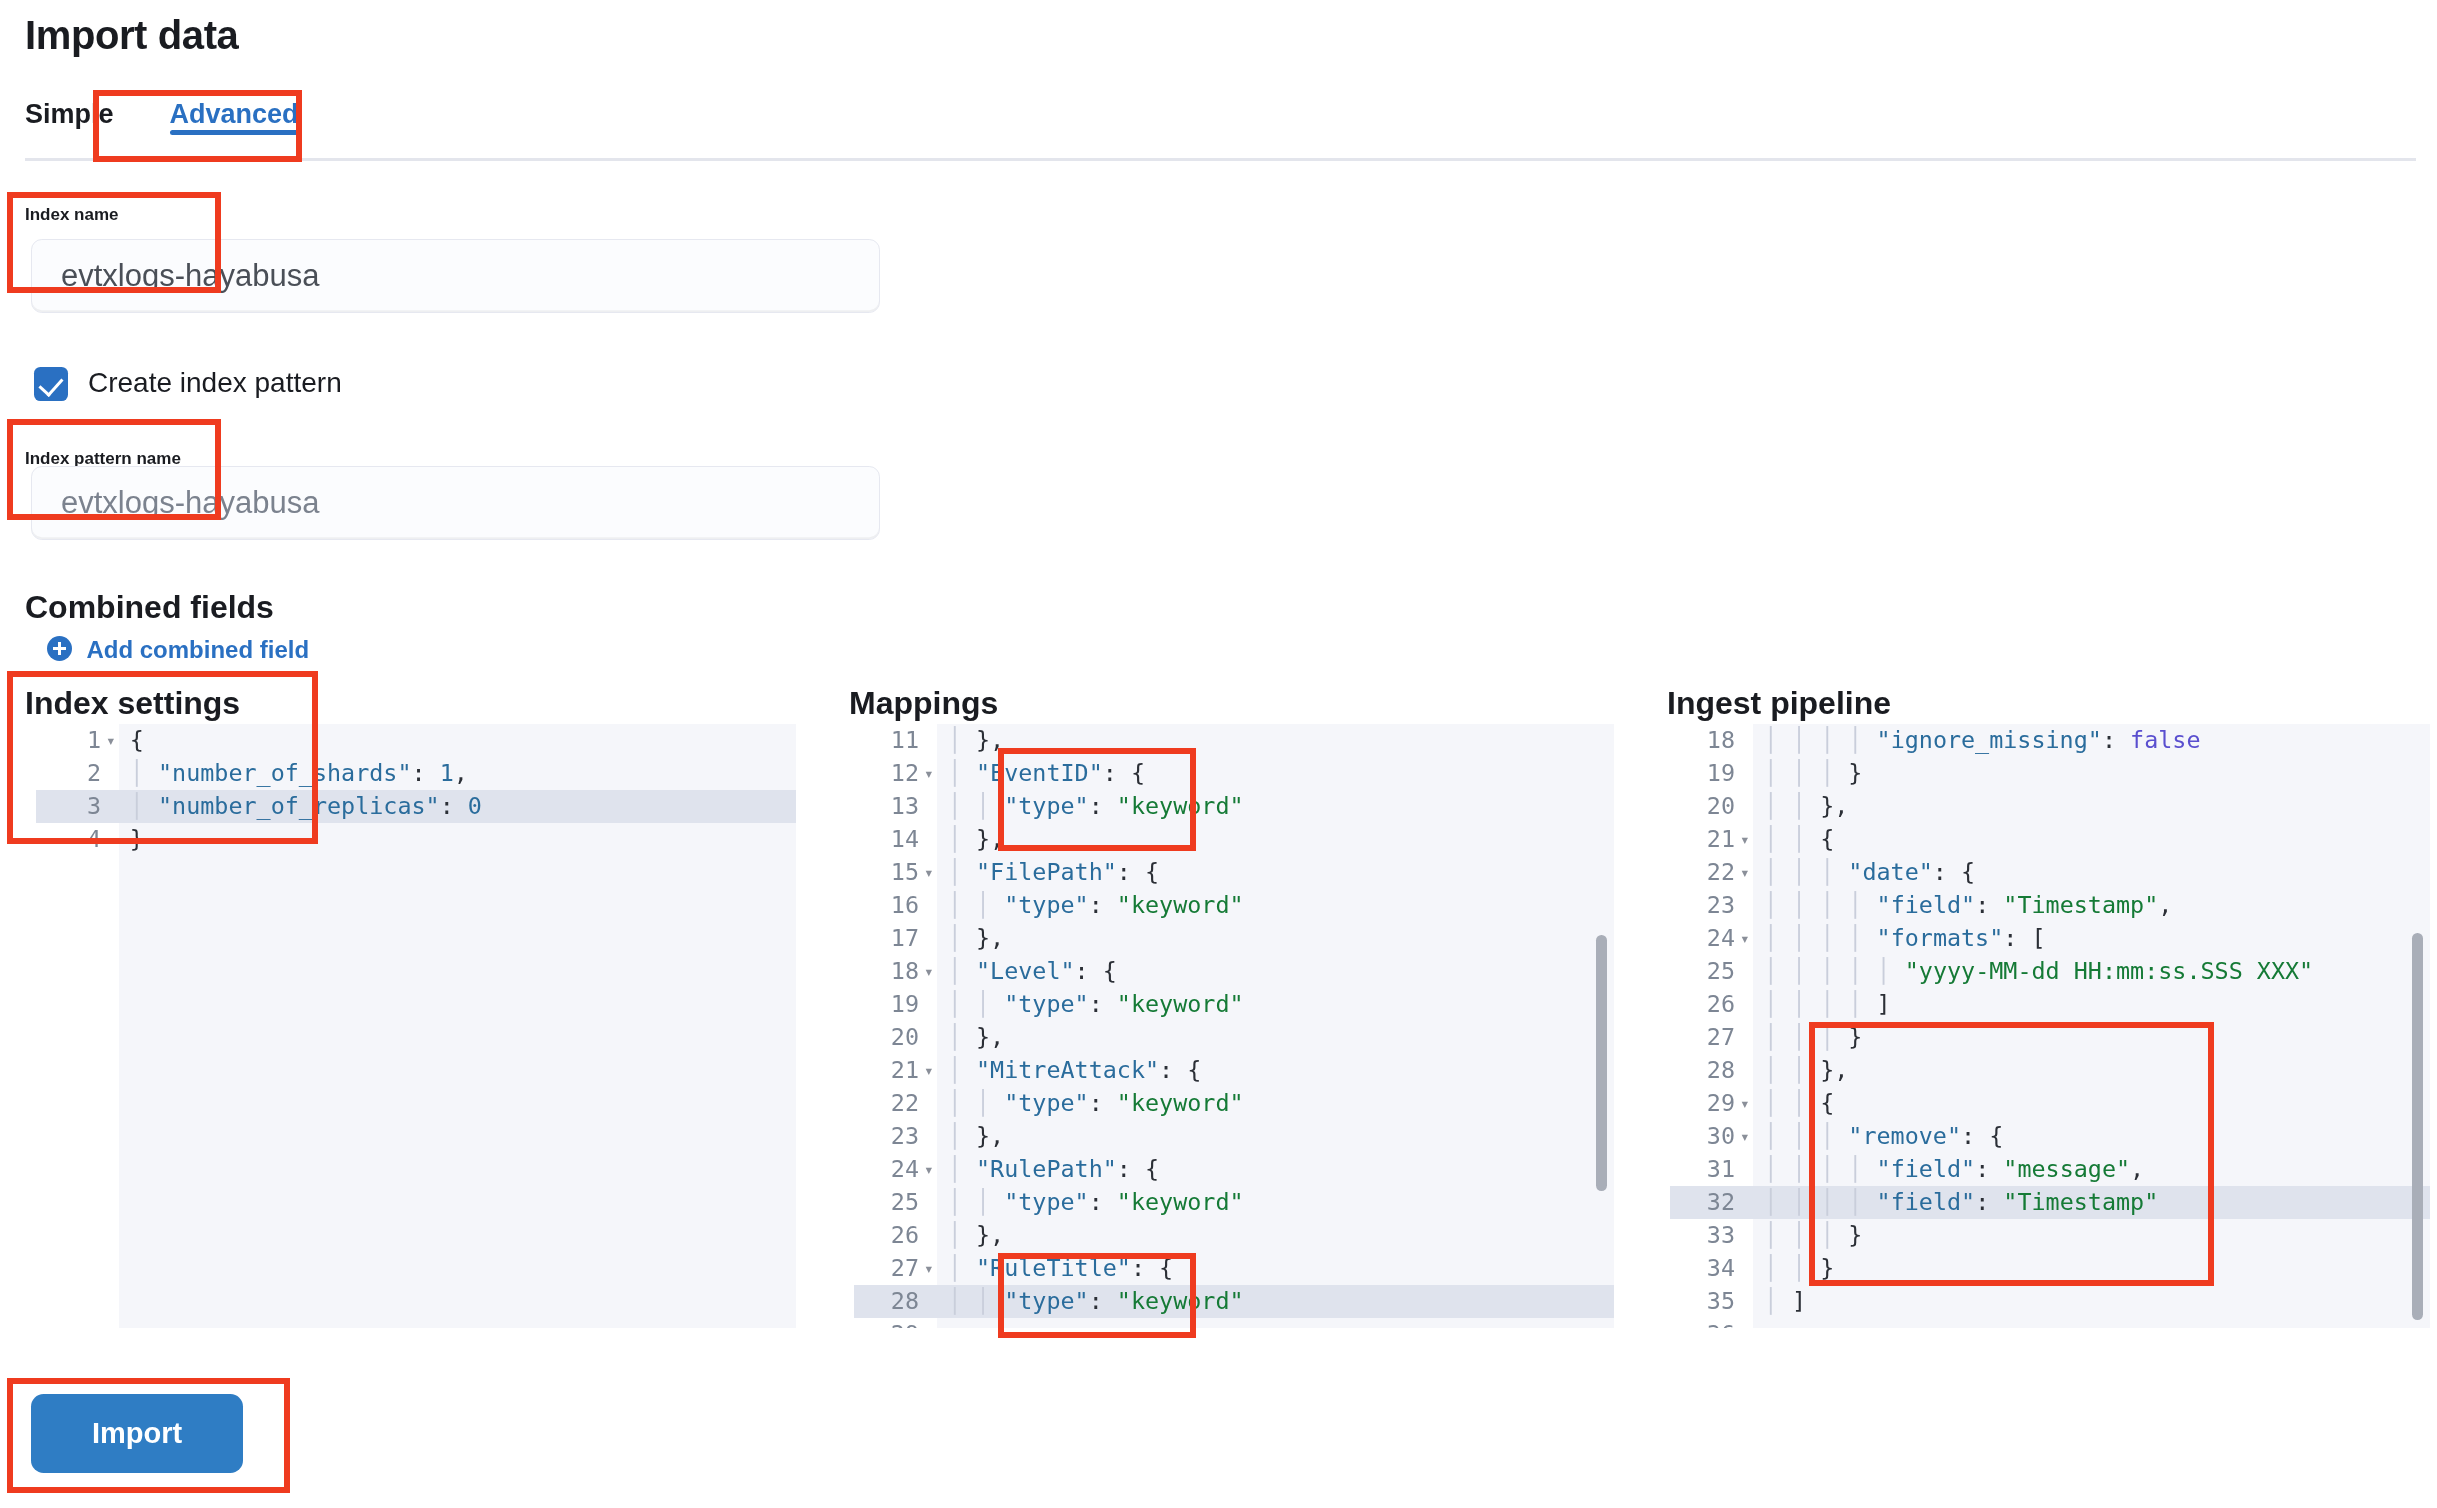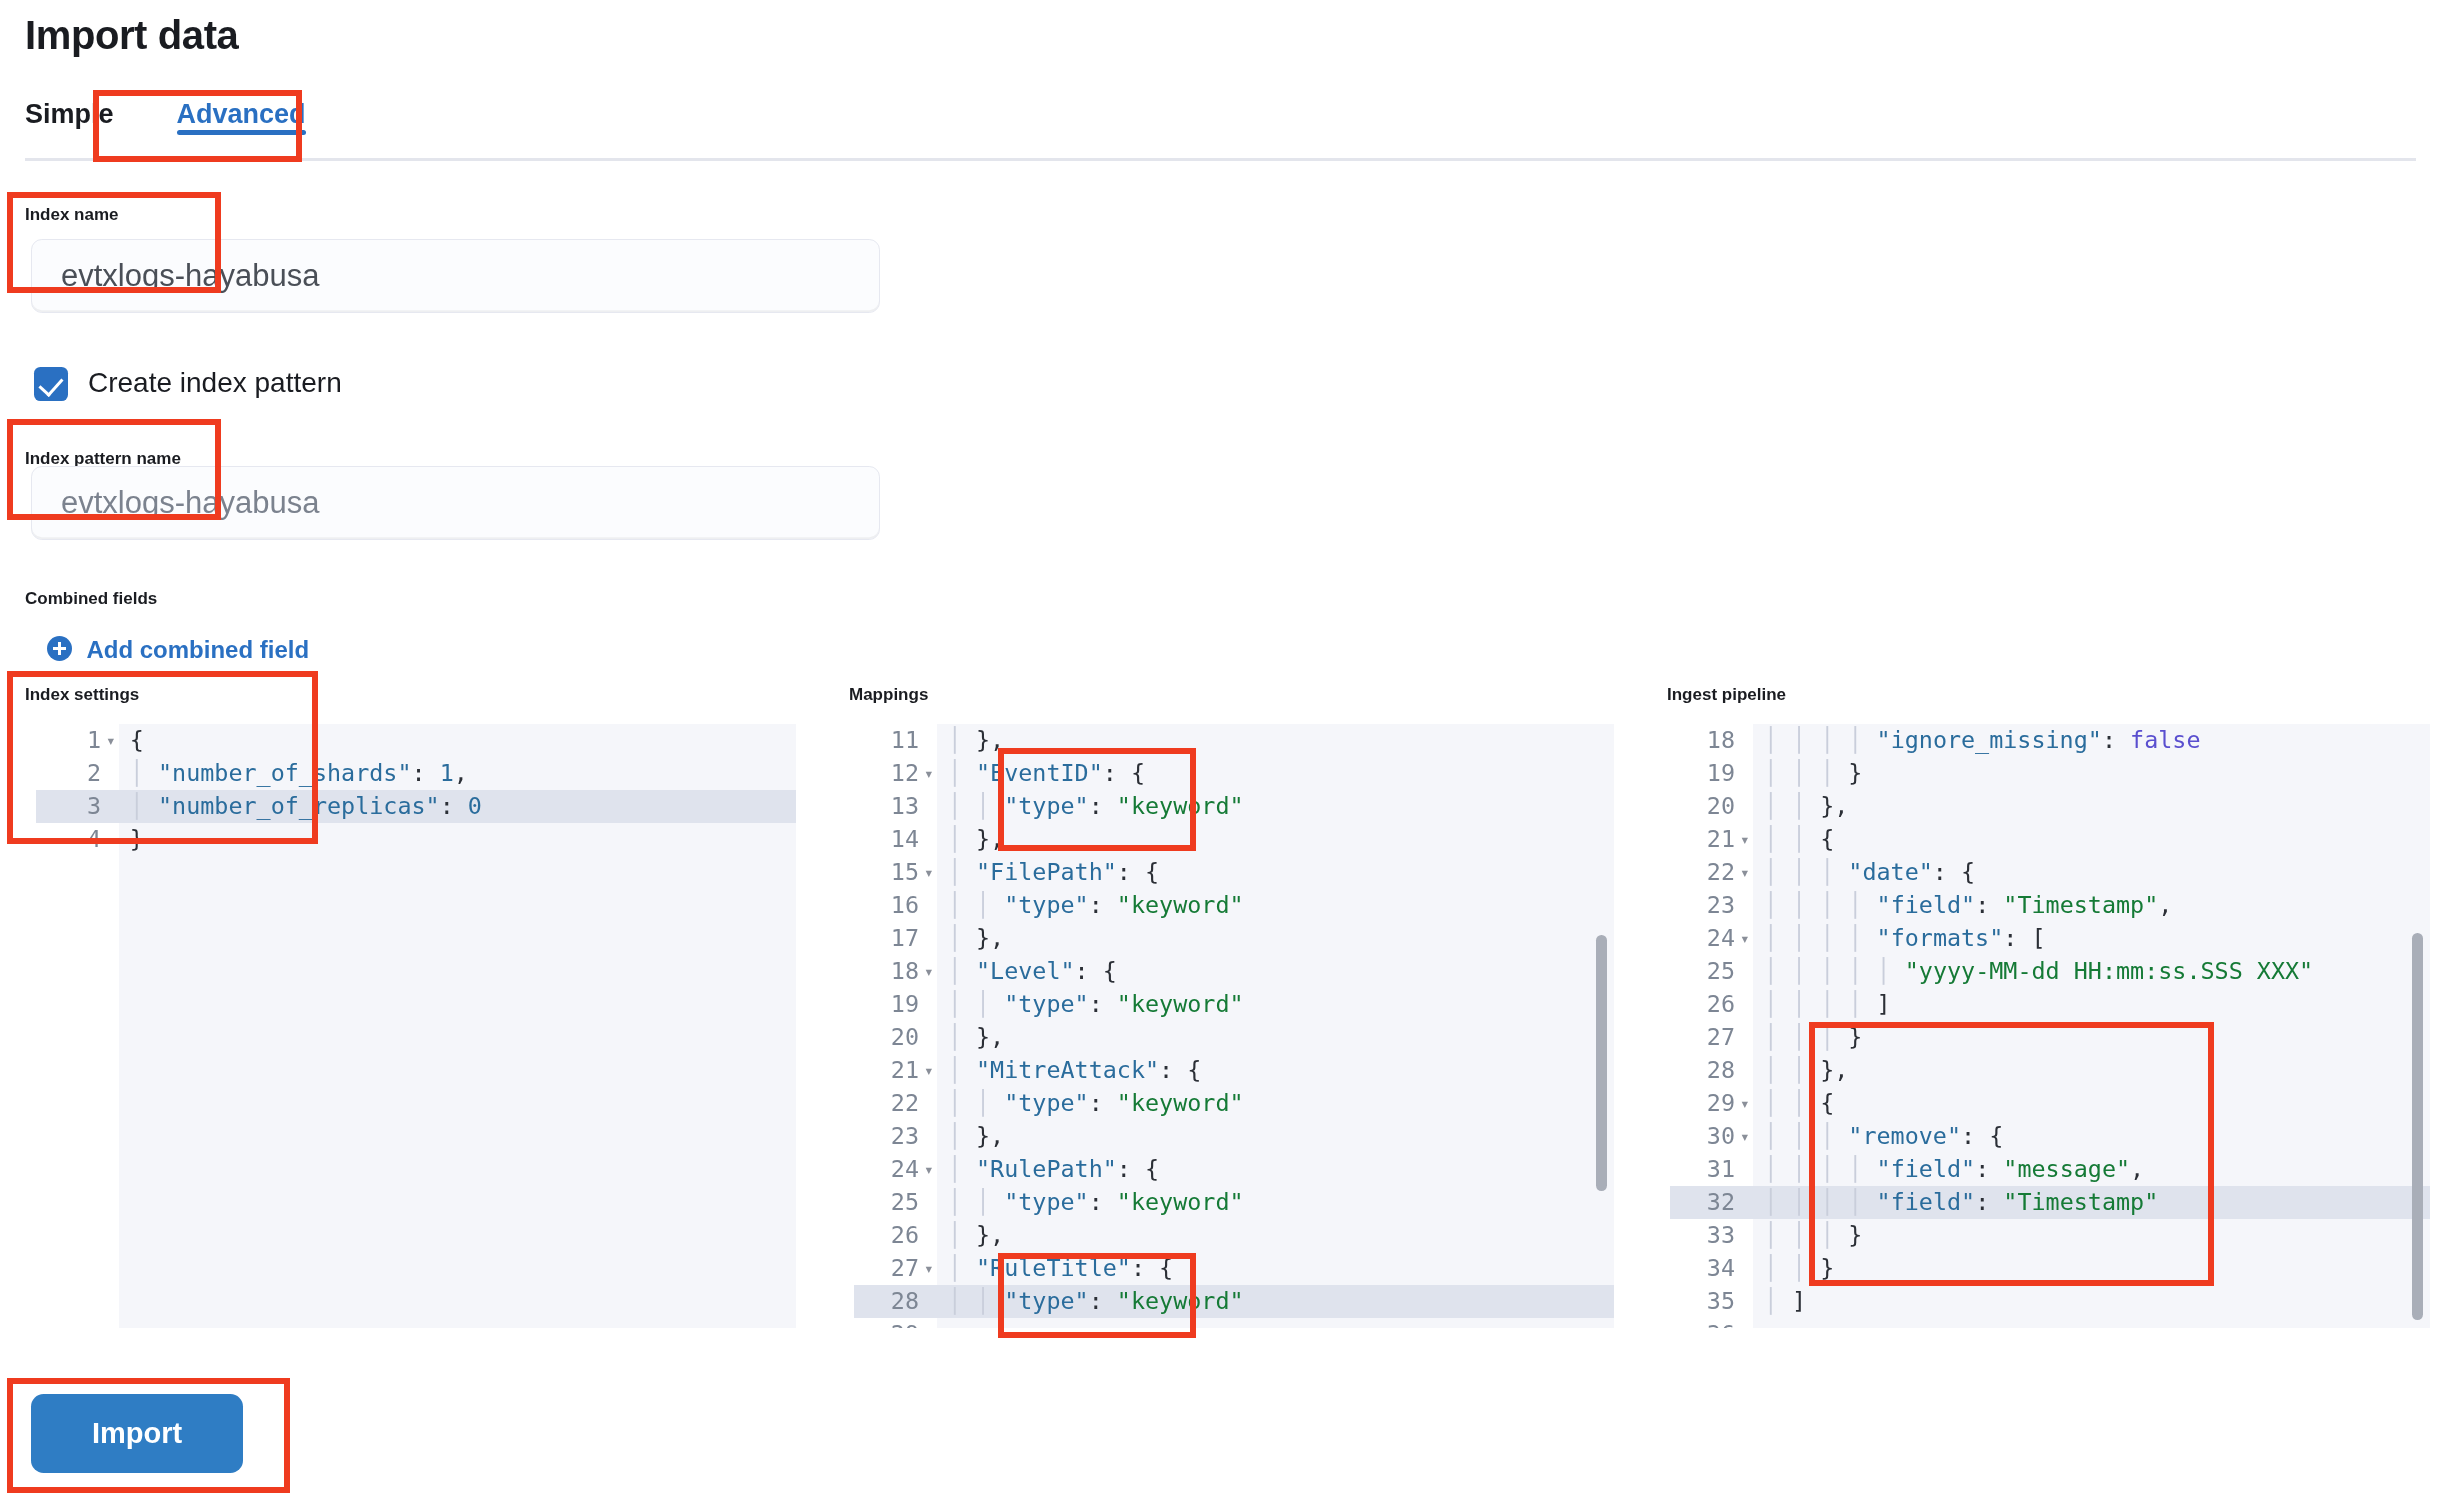--- a/index.html
+++ b/index.html
@@ -13,21 +13,21 @@
   .page { position: relative; width: 2438px; height: 1508px; }
 
   
   .title {
     position: absolute; left: 25px; top: 12.6px;
     font-size: 40px; font-weight: bold; color: #1a1c21;
     letter-spacing: -0.4px;
   }
   .tabs {
     position: absolute; left: 25px; top: 94px;
-    height: 65px; display: flex; align-items: flex-start; gap: 7px;
+    height: 65px; display: flex; align-items: flex-start;
   }
   .tab {
     font-size: 27px; font-weight: bold; padding: 5.4px 27px 25px 0;
     color: #1a1c21; cursor: pointer; position: relative;
   }
   .tab.second { padding-left: 29px; padding-right: 27px; }
   .tab.active { color: #2a70c2; }
   .tab.active::after {
     content: ""; position: absolute; left: 29px; right: 27px; bottom: 20px;
     height: 5.4px; background: #2a70c2; border-radius: 2.7px;
@@ -59,21 +59,21 @@
     position: relative; flex: none; cursor: pointer;
   }
   .cbox::after {
     content: ""; position: absolute; left: 10px; top: 6.3px;
     width: 10.8px; height: 19px; border: solid #fff;
     border-width: 0 3.6px 3.6px 0; transform: rotate(42deg);
   }
   .cblabel { font-size: 28px; color: #1a1c21; }
 
   .section-head {
-    position: absolute; font-size: 17px; font-weight: bold; color: #1a1c21;
+    position: absolute; font-size: 32px; font-weight: bold; color: #1a1c21;
   }
   .addlink {
     position: absolute; left: 47px; top: 636px;
     display: flex; align-items: flex-start; gap: 14.4px; cursor: pointer;
   }
   .plus-icon {
     width: 25px; height: 25px; border-radius: 50%; background: #2a70c2;
     position: relative; flex: none;
   }
   .plus-icon::before, .plus-icon::after {

